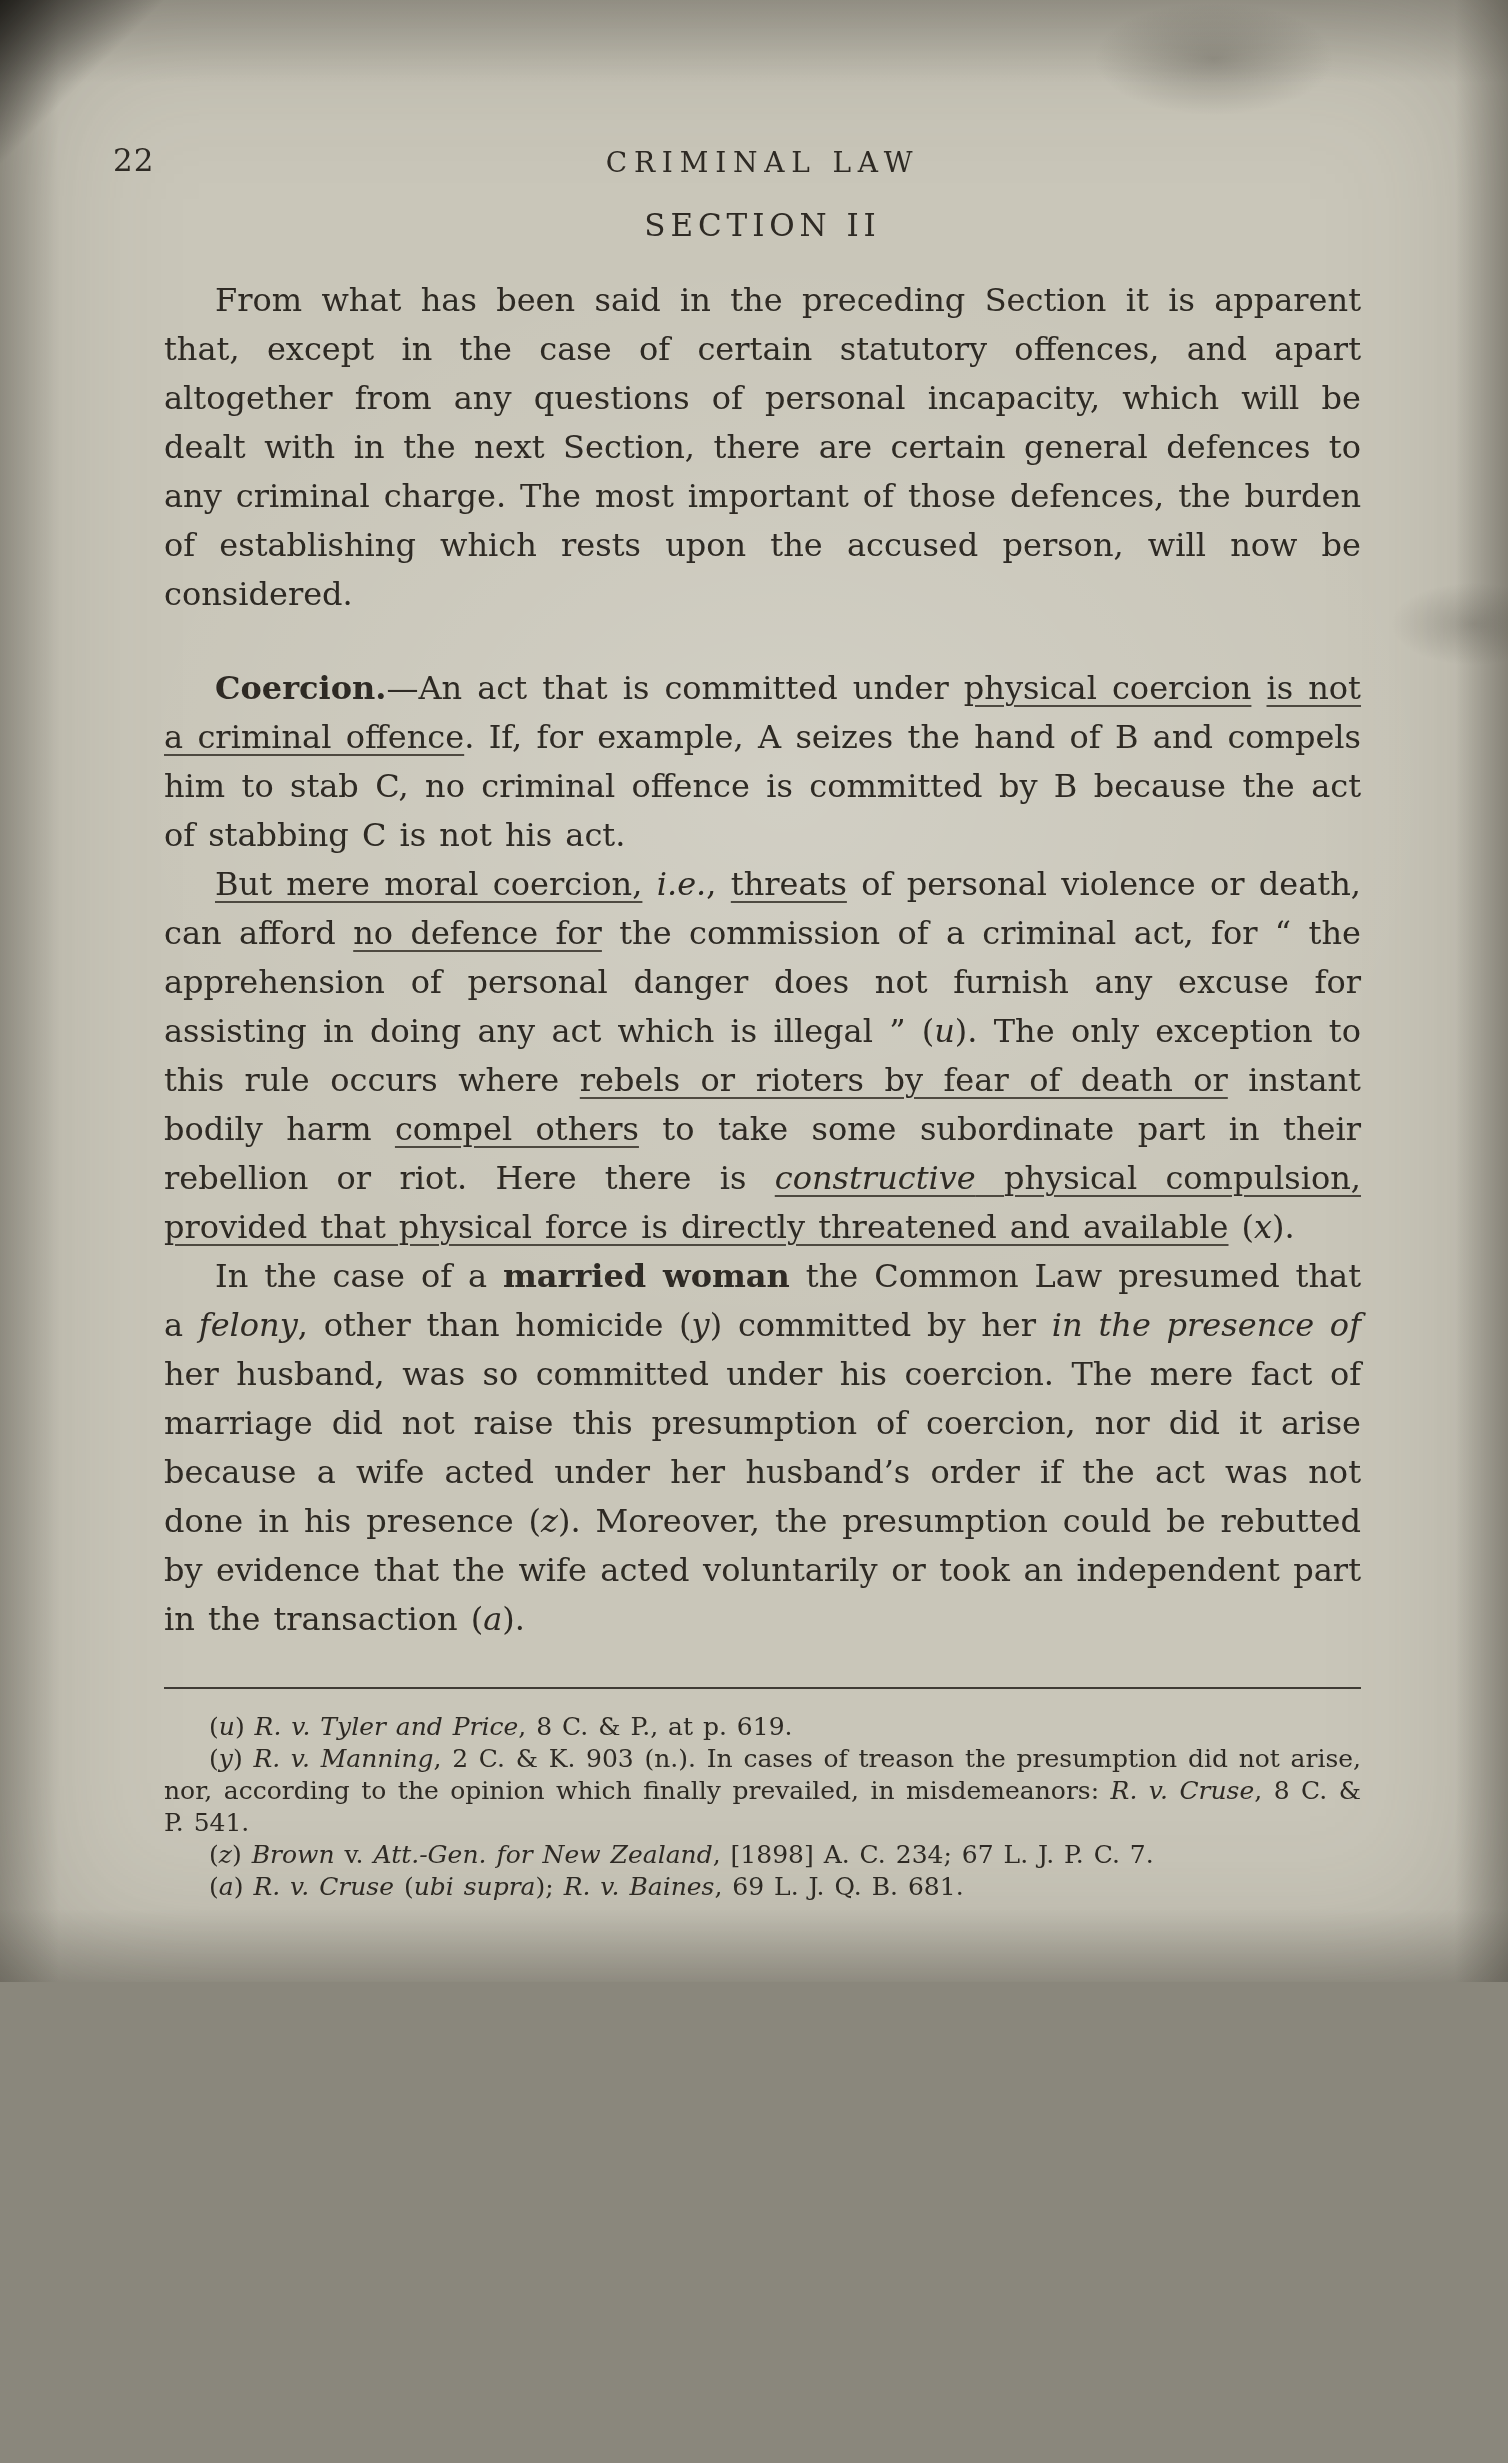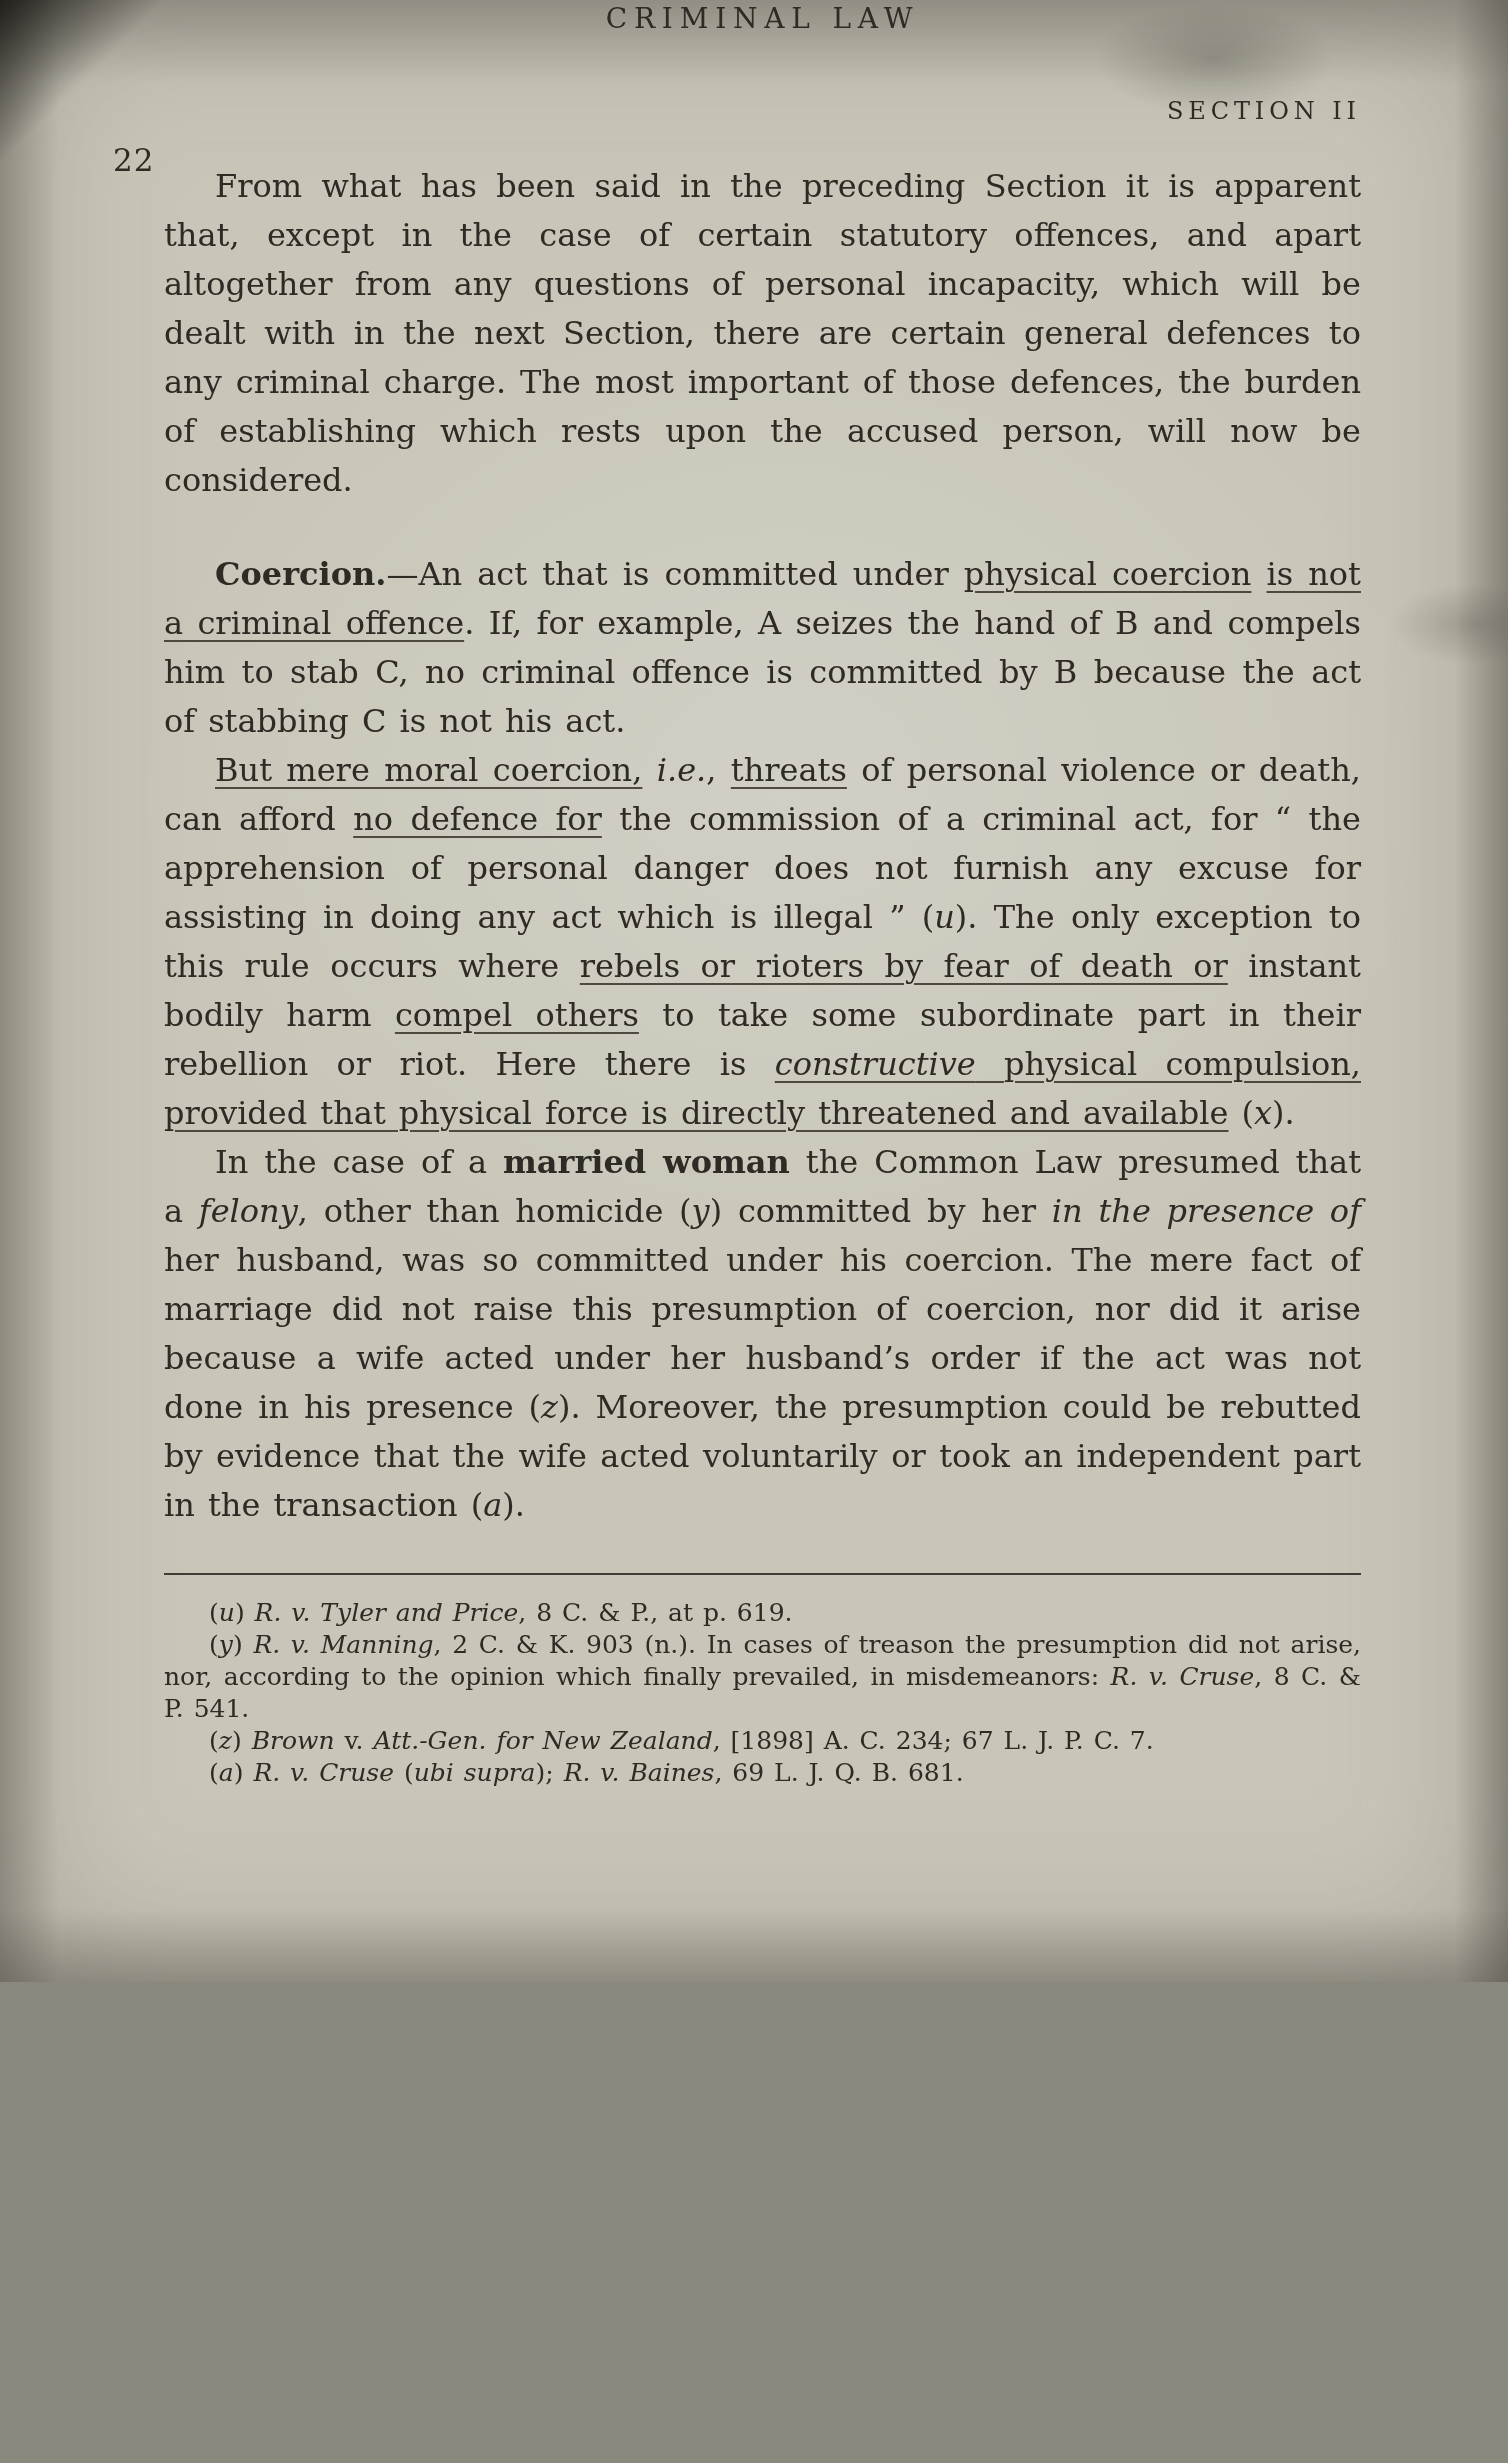--- a/index.html
+++ b/index.html
@@ -29,31 +29,32 @@
   .page-number {
     position: absolute;
     left: 113px;
     top: 142px;
     font-size: 31px;
     letter-spacing: 1px;
   }
   .text-block {
     position: relative;
     margin: 0 148px 0 164px; 
+    padding-top: 144px;
   }
   .running-head {
     text-align: center;
     font-size: 28px;
     letter-spacing: 6.8px;
     line-height: 37px;
   }
   .section-heading {
-    margin: 55px 0 0 0;
-    text-align: right;
-    font-size: 24px;
+    margin: 25px 0 0 0;
+    text-align: center;
+    font-size: 31px;
     font-weight: normal;
     letter-spacing: 4.9px;
     line-height: 39px;
   }
   .title-heading {
     margin: 45px 0 0 0;
     text-align: center;
     font-size: 30px;
     font-weight: bold;
     letter-spacing: 2.9px;

